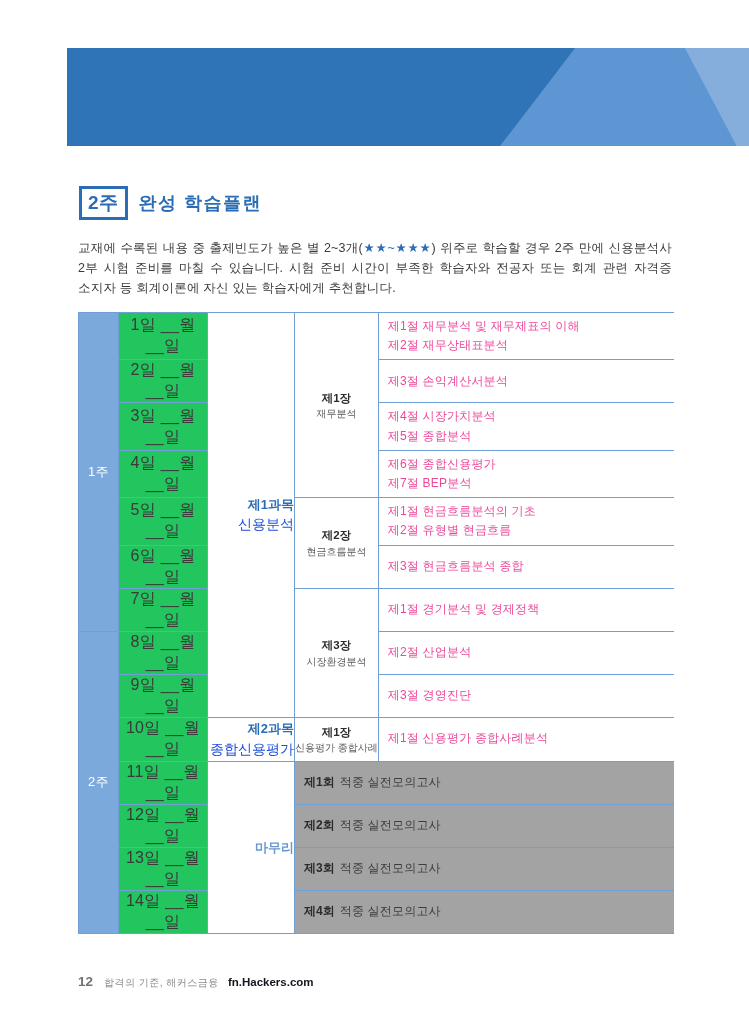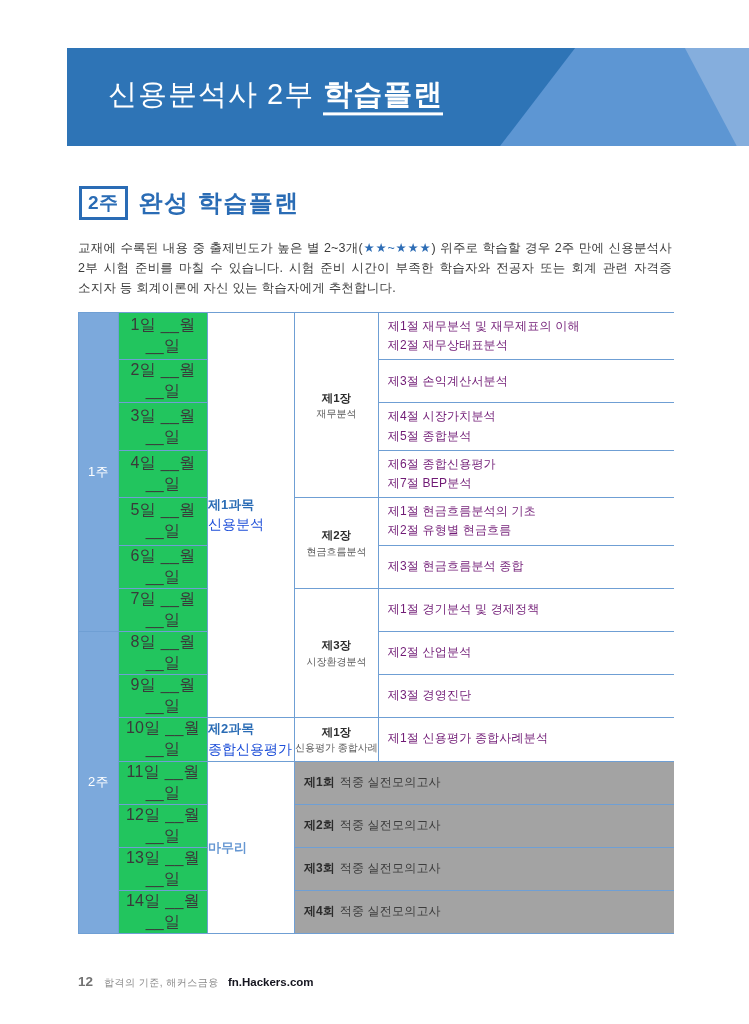--- a/index.html
+++ b/index.html
@@ -19,50 +19,50 @@
   .banner-title { position:absolute; left:41px; top:50%; transform:translateY(-54%);
     margin:0; color:#ffffff; font-size:29px; font-weight:400; letter-spacing:1px;
     z-index:2; white-space:nowrap; }
   .banner-title .emph { font-weight:700; margin-left:9px; padding-bottom:2px;
     border-bottom:3px solid #ffffff; }
 
   
   .heading { position:absolute; left:79px; top:186px; display:flex; align-items:center; gap:11px; }
   .badge { display:inline-block; border:3px solid #2a6cb5; color:#2a6cb5;
     font-weight:700; font-size:19px; line-height:1; padding:4px 6px 5px; letter-spacing:0.5px; }
-  .heading-title { color:#2a6cb5; font-weight:700; font-size:24px; letter-spacing:1.5px; }
+  .heading-title { color:#2a6cb5; font-weight:700; font-size:18px; letter-spacing:1.5px; }
 
   
   .intro { position:absolute; left:78px; top:238px; width:594px; margin:0;
     font-size:12.5px; line-height:1.6; color:#3b3b3b; text-align:justify;
     word-break:keep-all; letter-spacing:0.2px; }
   .stars { color:#2f6eb6; }
 
   
   table.plan { position:absolute; left:78px; top:312px; border-collapse:collapse;
     table-layout:fixed; }
   .plan col.c-week { width:40px; }
   .plan col.c-day { width:89px; }
   .plan col.c-subj { width:87px; }
   .plan col.c-chap { width:80px; }
   .plan col.c-sect { width:296px; }
   .plan td { border:1.5px solid #6f9fd4; padding:0; vertical-align:middle; }
   td.week { background:#7ca9dc; color:#ffffff; text-align:center;
     font-size:13px; font-weight:500; letter-spacing:0.5px; }
   td.day { background:#22c55e; text-align:center; color:#3a3a3a;
     font-size:16px; letter-spacing:0.3px; }
-  td.subject { text-align:left; background:#ffffff; }
+  td.subject { text-align:right; background:#ffffff; }
   .subj-title { display:block; color:#2a6cb5; font-weight:700; font-size:13px; line-height:1.55; }
   .subj-sub { display:block; color:#1d4ed8; font-size:14px; line-height:1.35; }
   .subj-single { color:#6697d2; font-weight:700; font-size:13px; }
   td.chapter { text-align:center; background:#ffffff; }
   .chap-title { display:block; color:#2b2b2b; font-weight:700; font-size:11.5px; line-height:1.55; }
   .chap-sub { display:block; color:#5a5a5a; font-size:10px; line-height:1.3; white-space:nowrap; }
   td.section { text-align:left; padding:4px 0 4px 9px; background:#ffffff;
-    color:#701a75; font-size:12px; line-height:1.6; white-space:pre-line;
+    color:#ec4899; font-size:12px; line-height:1.6; white-space:pre-line;
     border-right:none; letter-spacing:0.2px; }
   td.mock { text-align:left; padding:4px 0 4px 9px; background:#a3a3a3;
     font-size:12px; border-right:none; }
   .mock-no { font-weight:700; color:#2b2b2b; }
   .mock-title { color:#3c3c3c; margin-left:5px; letter-spacing:0.2px; }
 
   tr.hA { height:38px; } tr.hB { height:24px; } tr.hC { height:42px; }
   tr.hD { height:23px; } tr.hE { height:25px; } tr.hF { height:26px; }
   tr.hG { height:44px; } tr.hH { height:28px; }
 
@@ -71,21 +71,20 @@
   .page-num { color:#737373; font-weight:700; font-size:13.5px; }
   .slogan { color:#8a8a8a; font-size:10px; letter-spacing:0.5px; margin-left:11px; }
   .site { color:#15151f; font-weight:700; font-size:11.5px; margin-left:9px; }
 </style>
 </head>
 <body>
 
 <div class="banner">
   <div class="banner-shape-mid"></div>
   <div class="banner-shape-light"></div>
-  <h1 class="banner-title"><span>신용분석사 2부</span><span class="emph">학습플랜</span></h1>
 </div>
 
 <div class="heading">
   <span class="badge">2주</span>
   <span class="heading-title">완성 학습플랜</span>
 </div>
 
 <p class="intro"><span>교재에 수록된 내용 중 출제빈도가 높은 별 2~3개(</span><span class="stars">★★~★★★</span><span>) 위주로 학습할 경우 2주 만에 신용분석사 2부 시험 준비를 마칠 수 있습니다. 시험 준비 시간이 부족한 학습자와 전공자 또는 회계 관련 자격증 소지자 등 회계이론에 자신 있는 학습자에게 추천합니다.</span></p>
 
 <table class="plan">

